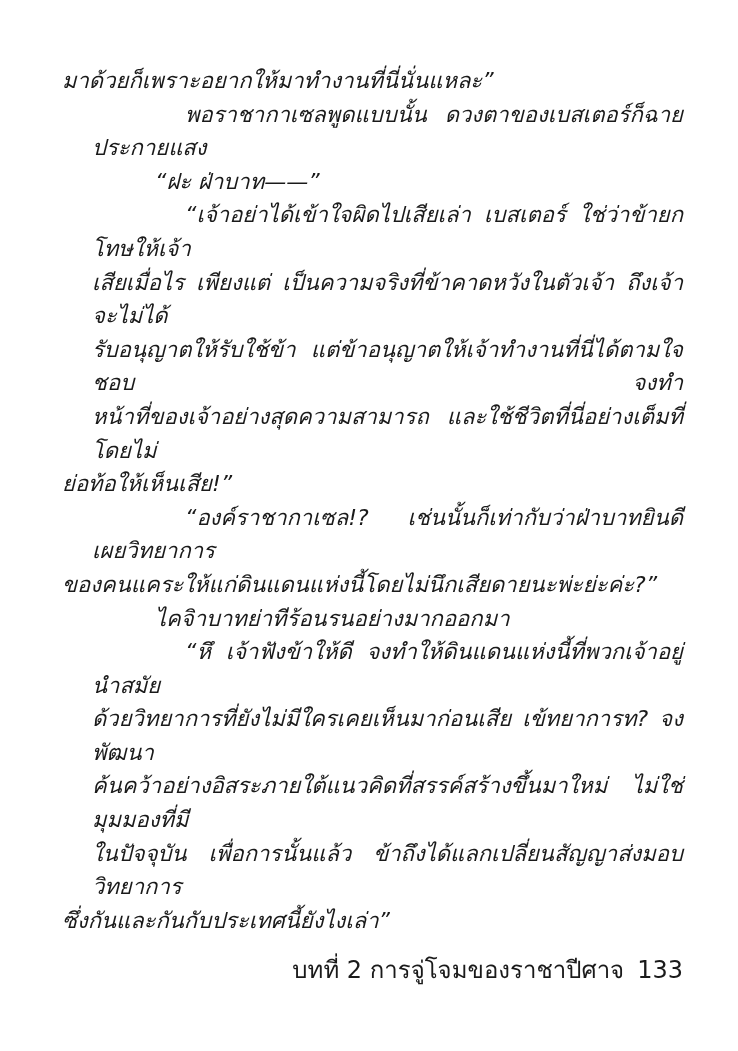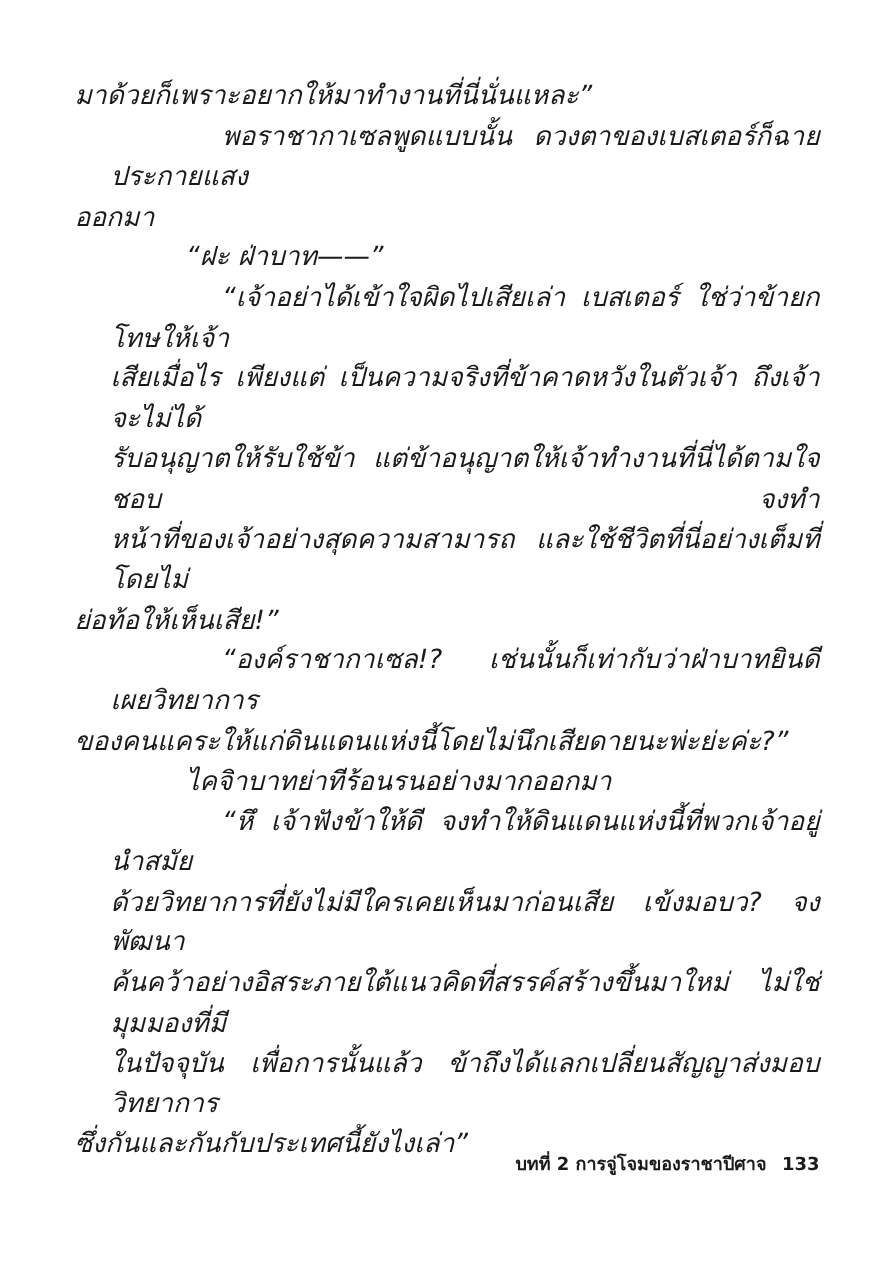--- a/index.html
+++ b/index.html
@@ -41,43 +41,42 @@
   }
   .line.fill {
     text-align: justify;
     text-align-last: justify;
     margin-left: 30px;
   }
   .footer {
     position: absolute;
     top: 957px;
     right: 55px;
-    font-weight: bold;
-    font-size: 15px;
+    font-weight: normal;
+    font-size: 24px;
     line-height: 26px;
     white-space: nowrap;
   }
   .footer .page-num {
     margin-left: 13px;
   }
 </style>
 </head>
 <body>
 
 <div class="page">
 
   <div class="text-column">
 
     <p class="para italic">
       <span class="line" style="display:block">มาด้วยก็เพราะอยากให้มาทำงานที่นี่นั่นแหละ”</span>
     </p>
 
     <p class="para">
       <span class="line indent fill" style="display:block">พอราชากาเซลพูดแบบนั้น ดวงตาของเบสเตอร์ก็ฉายประกายแสง</span>
-      <span class="line" style="display:block">ออกมา</span>
     </p>
 
     <p class="para italic">
       <span class="line indent" style="display:block">“ฝะ ฝ่าบาท——”</span>
     </p>
 
     <p class="para italic">
       <span class="line indent fill" style="display:block">“เจ้าอย่าได้เข้าใจผิดไปเสียเล่า เบสเตอร์ ใช่ว่าข้ายกโทษให้เจ้า</span>
       <span class="line fill" style="display:block">เสียเมื่อไร เพียงแต่ เป็นความจริงที่ข้าคาดหวังในตัวเจ้า ถึงเจ้าจะไม่ได้</span>
       <span class="line fill" style="display:block">รับอนุญาตให้รับใช้ข้า แต่ข้าอนุญาตให้เจ้าทำงานที่นี่ได้ตามใจชอบ จงทำ</span>
@@ -90,21 +89,21 @@
       <span class="line" style="display:block">ของคนแคระให้แก่ดินแดนแห่งนี้โดยไม่นึกเสียดายนะพ่ะย่ะค่ะ?”</span>
     </p>
 
     <p class="para">
       <span class="line indent" style="display:block">ไคจิาบาทย่าทีร้อนรนอย่างมากออกมา</span>
     </p>
 
 
     <p class="para italic">
       <span class="line indent fill" style="display:block">“หึ เจ้าฟังข้าให้ดี จงทำให้ดินแดนแห่งนี้ที่พวกเจ้าอยู่ นำสมัย</span>
-      <span class="line fill" style="display:block">ด้วยวิทยาการที่ยังไม่มีใครเคยเห็นมาก่อนเสีย เข้งมอบว? จงพัฒนา</span>
+      <span class="line fill" style="display:block">ด้วยวิทยาการที่ยังไม่มีใครเคยเห็นมาก่อนเสีย เข้ทยาการท? จงพัฒนา</span>
       <span class="line fill" style="display:block">ค้นคว้าอย่างอิสระภายใต้แนวคิดที่สรรค์สร้างขึ้นมาใหม่ ไม่ใช่มุมมองที่มี</span>
       <span class="line fill" style="display:block">ในปัจจุบัน เพื่อการนั้นแล้ว ข้าถึงได้แลกเปลี่ยนสัญญาส่งมอบวิทยาการ</span>
       <span class="line" style="display:block">ซึ่งกันและกันกับประเทศนี้ยังไงเล่า”</span>
     </p>
 
   </div>
 
   <div class="footer">
     <span>บทที่ 2 การจู่โจมของราชาปีศาจ</span><span class="page-num">133</span>
   </div>

